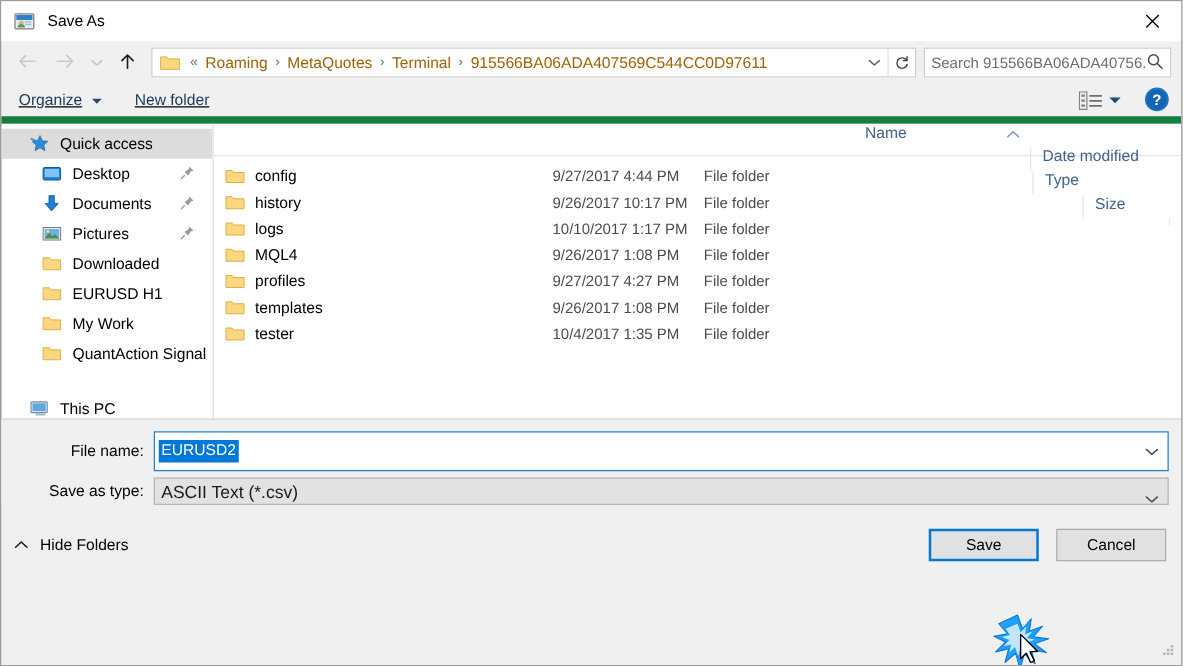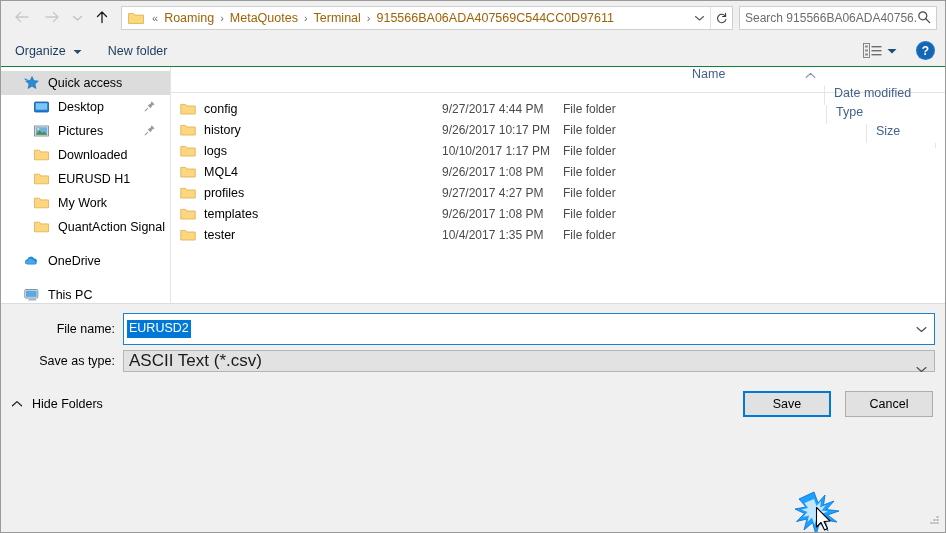--- a/index.html
+++ b/index.html
@@ -36,21 +36,21 @@
   .addr-drop { width:22px; height:22px; display:flex; align-items:center; justify-content:center;
                margin-left:auto; flex:none; }
   .addr-refresh { width:22px; height:22px; display:flex; align-items:center;
                   justify-content:center; border-left:1px solid #e2e2e2; flex:none; }
   .searchbox { width:198px; height:24px; background:#fff; border:1px solid #cfcfcf;
                display:flex; align-items:center; padding:0 5px; flex:none; }
   .search-ph { flex:1; color:#6d6d6d; font-size:12px; white-space:nowrap; overflow:hidden; }
 
   
   .toolbar { height:32px; display:flex; align-items:center; padding:0 8px 0 14px;
-             border-bottom:1px solid #15803d; }
+             border-bottom:6px solid #15803d;text-decoration:underline; }
   .tb-item { display:flex; align-items:center; font-size:12.5px; color:#1a3a5c;
              margin-right:26px; }
   .tb-caret { margin-left:7px; }
   .tb-right { margin-left:auto; display:flex; align-items:center; gap:4px; }
   .view-icon { width:22px; height:18px; display:flex; align-items:center; justify-content:center; }
   .help-btn { width:22px; height:22px; margin-left:14px; }
 
   
   .content { display:flex; height:236px; background:#4c1d95; }
   .sidebar { width:170px; background:#fff; border-right:1px solid #e3e3e3;
@@ -84,21 +84,21 @@
   .form { height:auto; padding:14px 0 0 0; background:#f0f0f0;
           border-top:1px solid #dcdcdc; }
   .frow { display:flex; align-items:center; height:22px; margin-bottom:10px; }
   .flabel { width:122px; text-align:right; padding-right:8px; font-size:12.5px; color:#000; }
   .finput { flex:1; height:32px; background:#fff; border:1px solid #1d7fd0;
             display:flex; align-items:center; padding-left:3px; margin-right:10px; }
   .sel-text { background:#0078d7; color:#fff; font-size:12.5px; padding:1px 2px 2px 2px;
               line-height:15px; }
   .fselect { flex:1; height:22px; background:#e2e2e2; border:1px solid #b5b5b5;
              display:flex; align-items:center; padding-left:5px; margin-right:10px;
-             font-size:17px; color:#1a1a1a; position:relative; }
+             font-size:14px; color:#1a1a1a; position:relative; }
   .drop-caret { position:absolute; right:7px; top:7px; }
   .input-caret { margin-left:auto; margin-right:7px; }
 
   
   .footer { display:flex; align-items:center; height:44px; padding:0 12px 0 10px; }
   .hide-folders { display:flex; align-items:center; font-size:12.5px; color:#000; }
   .hf-caret { margin-right:9px; }
   .btns { margin-left:auto; display:flex; align-items:center; gap:14px; position:relative; }
   .btn { width:88px; height:26px; border:1px solid #adadad; background:#e1e1e1;
          display:flex; align-items:center; justify-content:center;
@@ -107,20 +107,39 @@
   .grip { position:absolute; right:4px; bottom:3px; }
 
   .click-fx { position:absolute; left:793px; top:489px; width:48px; height:48px;
               pointer-events:none; }
 </style>
 </head>
 <body>
 
 <div class="dialog">
 
+  <div class="titlebar">
+    <span class="title-icon">
+      <svg width="18" height="16" viewBox="0 0 18 16">
+        <rect x="1" y="2" width="15" height="12" rx="1" fill="#ffffff" stroke="#7b7b7b"></rect>
+        <rect x="2" y="3" width="13" height="4" fill="#2f80c6"></rect>
+        <rect x="2" y="7" width="13" height="6" fill="#d9e9f7"></rect>
+        <circle cx="6" cy="9.5" r="2" fill="#e8b06a"></circle>
+        <path d="M3 13c0-1.7 1.4-2.6 3-2.6s3 .9 3 2.6z" fill="#4e9c4e"></path>
+        <rect x="9" y="8" width="5" height="1" fill="#9bbcd8"></rect>
+        <rect x="9" y="10" width="5" height="1" fill="#9bbcd8"></rect>
+      </svg>
+    </span>
+    <span class="title-text">Save As</span>
+    <div class="close-btn">
+      <svg width="12" height="12" viewBox="0 0 12 12">
+        <path d="M1 1 L11 11 M11 1 L1 11" stroke="#000" stroke-width="1.1" fill="none"></path>
+      </svg>
+    </div>
+  </div>
 
   <div class="navbar">
     <div class="navbtn">
       <span>
         <svg width="18" height="14" viewBox="0 0 18 14">
           <path d="M15 7 H3 M7.5 2.5 L3 7 L7.5 11.5" stroke="#c8c8c8" stroke-width="1.3" fill="none" stroke-linecap="round" stroke-linejoin="round"></path>
         </svg>
       </span>
     </div>
     <div class="navbtn">
@@ -245,20 +264,34 @@
         </span>
         <span class="nav-label">Desktop</span>
         <span class="pin">
           <svg width="12" height="12" viewBox="0 0 12 12">
             <path d="M7.5 1.2 L10.8 4.5 L8.8 5 L6.4 8.3 L3.7 5.6 L7 3.2 Z" fill="#9a9a9a"></path>
             <path d="M3.6 8.4 L1.2 10.8" stroke="#9a9a9a" stroke-width="1.1" stroke-linecap="round"></path>
           </svg>
         </span>
       </div>
 
+      <div class="nav-row child">
+        <span class="nav-ico">
+          <svg width="18" height="16" viewBox="0 0 18 16">
+            <path d="M6.2 1.5 h4.2 v6.2 h3.2 L8.3 13.8 L3.1 7.7 h3.1 Z" fill="#1e7fd4" stroke="#0f5d9f" stroke-width=".7"></path>
+          </svg>
+        </span>
+        <span class="nav-label">Documents</span>
+        <span class="pin">
+          <svg width="12" height="12" viewBox="0 0 12 12">
+            <path d="M7.5 1.2 L10.8 4.5 L8.8 5 L6.4 8.3 L3.7 5.6 L7 3.2 Z" fill="#9a9a9a"></path>
+            <path d="M3.6 8.4 L1.2 10.8" stroke="#9a9a9a" stroke-width="1.1" stroke-linecap="round"></path>
+          </svg>
+        </span>
+      </div>
 
       <div class="nav-row child">
         <span class="nav-ico">
           <svg width="18" height="16" viewBox="0 0 18 16">
             <rect x="1.5" y="3" width="14" height="10" fill="#e9eef2" stroke="#7a7a7a" stroke-width=".8"></rect>
             <rect x="2.7" y="4.2" width="11.6" height="7.6" fill="#6fb2e0"></rect>
             <path d="M2.7 11.8 L6.4 7.2 L9 10 L11 8.4 L14.3 11.8 Z" fill="#4d8c4d"></path>
             <circle cx="5.3" cy="6.1" r="1.1" fill="#ffe07a"></circle>
           </svg>
         </span>
@@ -302,29 +335,20 @@
         <span class="nav-ico">
           <svg width="18" height="16" viewBox="0 0 18 16">
             <path d="M1.5 3.2 h5 l1.3 1.7 H15.5 V12.8 H1.5 Z" fill="#fcd77f" stroke="#e0ad49" stroke-width=".8"></path>
           </svg>
         </span>
         <span class="nav-label">QuantAction Signal</span>
       </div>
 
       <div class="nav-gap"></div>
 
-      <div class="nav-row root">
-        <span class="nav-ico">
-          <svg width="18" height="16" viewBox="0 0 18 16">
-            <path d="M4.2 11.6 a2.7 2.7 0 0 1 .2-5.3 A3.6 3.6 0 0 1 11 5.4 a2.8 2.8 0 0 1 2.9 2.9 a3 3 0 0 1-.2 1 a2.3 2.3 0 0 1-1.5 2.3 Z" fill="#1e8ad6"></path>
-            <path d="M2 10.8 a2.3 2.3 0 0 1 2.4-2.6 a3 3 0 0 1 5.6-1 a2.6 2.6 0 0 1 2.3 3.6 Z" fill="#4aa7e8"></path>
-          </svg>
-        </span>
-        <span class="nav-label">OneDrive</span>
-      </div>
 
       <div class="nav-gap"></div>
 
       <div class="nav-row root">
         <span class="nav-ico">
           <svg width="18" height="16" viewBox="0 0 18 16">
             <rect x="1.8" y="2.5" width="13" height="8.6" rx="1" fill="#e7eef4" stroke="#6d8aa3" stroke-width=".9"></rect>
             <rect x="3" y="3.6" width="10.6" height="6.3" fill="#5fa8dd"></rect>
             <path d="M5 13.4 h8.5 l-.9-1.6 H5.9 Z" fill="#9eb6c9"></path>
           </svg>

